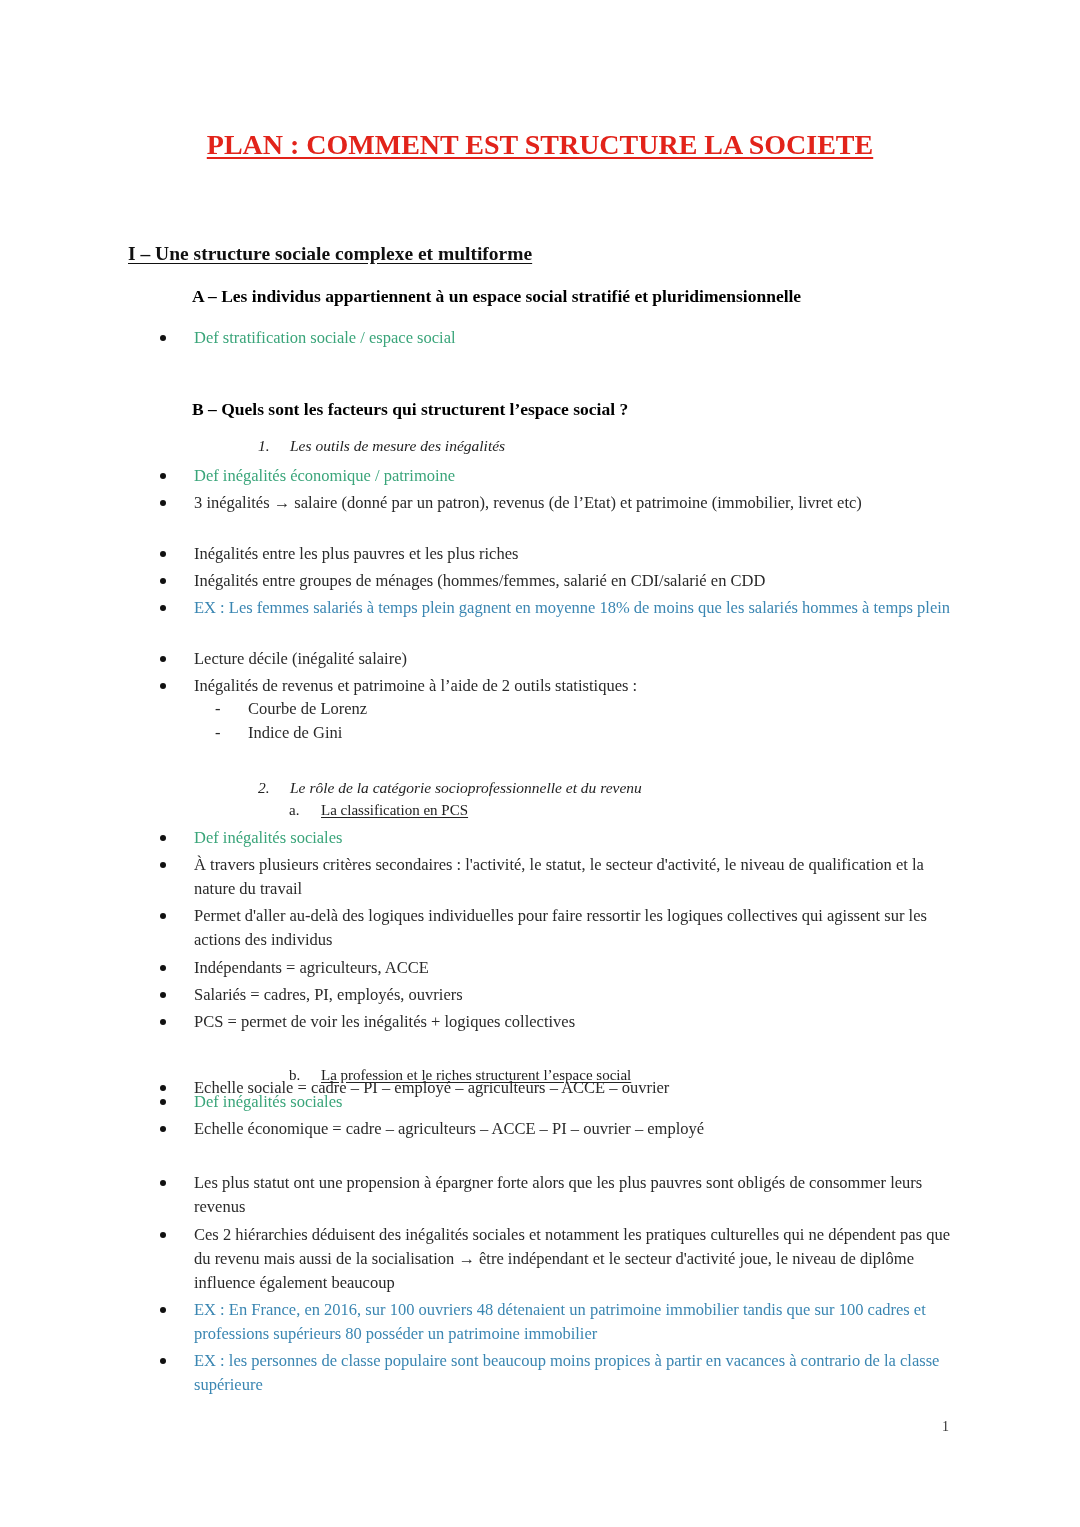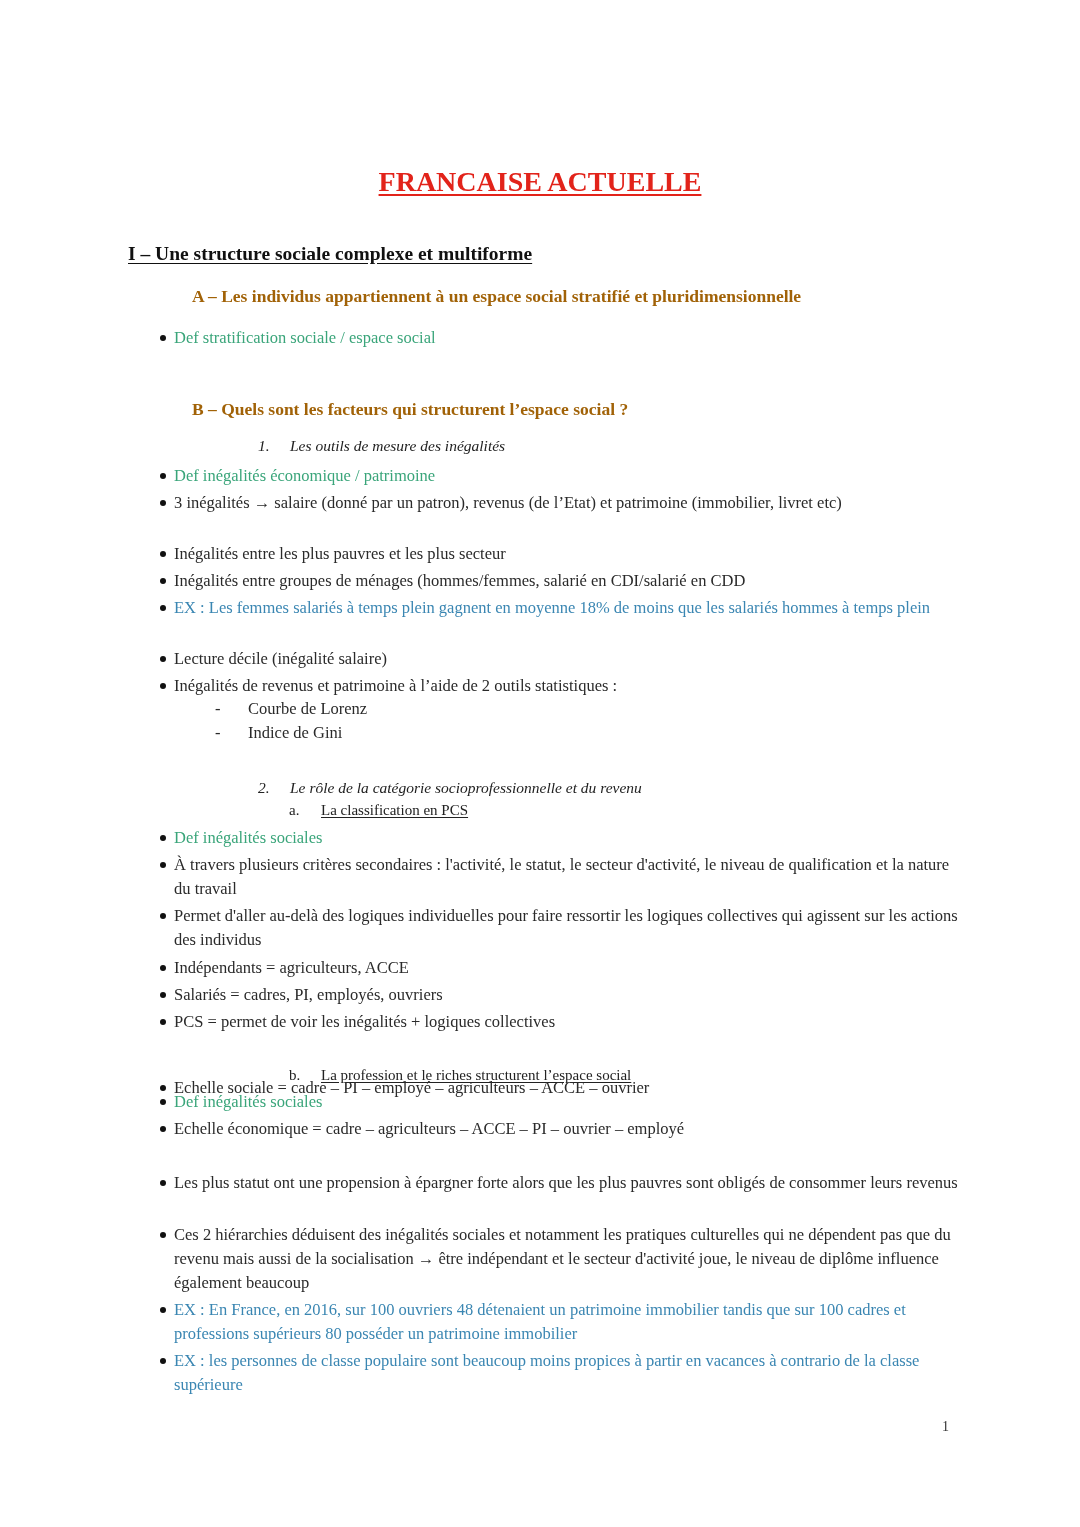--- a/index.html
+++ b/index.html
@@ -13,21 +13,21 @@
       font-weight: bold; font-size: 28px; line-height: 37px;
     }
     .title span { text-decoration: underline; text-decoration-thickness: 2px; text-underline-offset: 3px; }
     .h1 {
       position: absolute; left: 128px; top: 243px;
       font-family: "Liberation Serif", serif; font-weight: bold; font-size: 19.5px;
       text-decoration: underline; text-underline-offset: 3px; color: #111;
     }
     .h2 {
       position: absolute; left: 192px;
-      font-family: "Liberation Serif", serif; font-weight: bold; font-size: 17.5px; color: #a16207; text-align: right;
+      font-family: "Liberation Serif", serif; font-weight: bold; font-size: 17.5px; color: #000000; text-align: right;
     }
     .h3 {
       position: absolute; left: 258px;
       font-family: "Liberation Serif", serif; font-style: italic; font-size: 15.5px; color: #222;
     }
     .h3 .num { display: inline-block; width: 32px; }
     .h4 {
       position: absolute; left: 289px;
       font-family: "Liberation Serif", serif; font-size: 15px; color: #222;
     }
@@ -35,39 +35,38 @@
     .h4 .txt { text-decoration: underline; text-underline-offset: 2px; }
     .bullet {
       position: absolute; left: 160px; width: 800px;
       font-family: "Liberation Serif", serif; font-size: 16.5px; line-height: 24px;
       color: #2a2a2a;
     }
     .bullet .dot {
       position: absolute; left: 0; top: 9px; width: 6px; height: 6px; border-radius: 50%;
       background: #111;
     }
-    .bullet .txt { display: block; margin-left: 14px; }
+    .bullet .txt { display: block; margin-left: 34px; }
     .green .txt { color: #3aa57a; }
     .blue .txt { color: #3a86b2; }
     .dash {
       position: absolute; left: 194px;
       font-family: "Liberation Serif", serif; font-size: 16.5px; color: #2a2a2a; margin-left: 21px;
     }
     .dash .mark { display: inline-block; width: 33px; }
     .pagenum {
       position: absolute; left: 942px; top: 1419px;
       font-family: "Liberation Serif", serif; font-size: 14px; color: #333;
     }
   </style>
 </head>
 <body>
 
 <div class="title">
-  <br>
-  <span>FRANCAISE ACTUELLE</span>
+  <span>PLAN : COMMENT EST STRUCTURE LA SOCIETE</span><br>
 </div>
 
 <div class="h1">I – Une structure sociale complexe et multiforme</div>
 
 <div class="h2" style="top:286px">A – Les individus appartiennent à un espace social stratifié et pluridimensionnelle</div>
 
 <div class="bullet green" style="top:326px">
   <span class="dot"></span>
   <span class="txt">Def stratification sociale / espace social</span>
 </div>
@@ -81,21 +80,21 @@
 <div class="bullet green" style="top:464px">
   <span class="dot"></span>
   <span class="txt">Def inégalités économique / patrimoine</span>
 </div>
 <div class="bullet" style="top:491px">
   <span class="dot"></span>
   <span class="txt">3 inégalités → salaire (donné par un patron), revenus (de l’Etat) et patrimoine (immobilier, livret etc)</span>
 </div>
 <div class="bullet" style="top:542px">
   <span class="dot"></span>
-  <span class="txt">Inégalités entre les plus pauvres et les plus secteur</span>
+  <span class="txt">Inégalités entre les plus pauvres et les plus riches</span>
 </div>
 <div class="bullet" style="top:569px">
   <span class="dot"></span>
   <span class="txt">Inégalités entre groupes de ménages (hommes/femmes, salarié en CDI/salarié en CDD</span>
 </div>
 <div class="bullet blue" style="top:596px">
   <span class="dot"></span>
   <span class="txt">EX : Les femmes salariés à temps plein gagnent en moyenne 18% de moins que les salariés hommes à temps plein</span>
 </div>
 <div class="bullet" style="top:647px">

